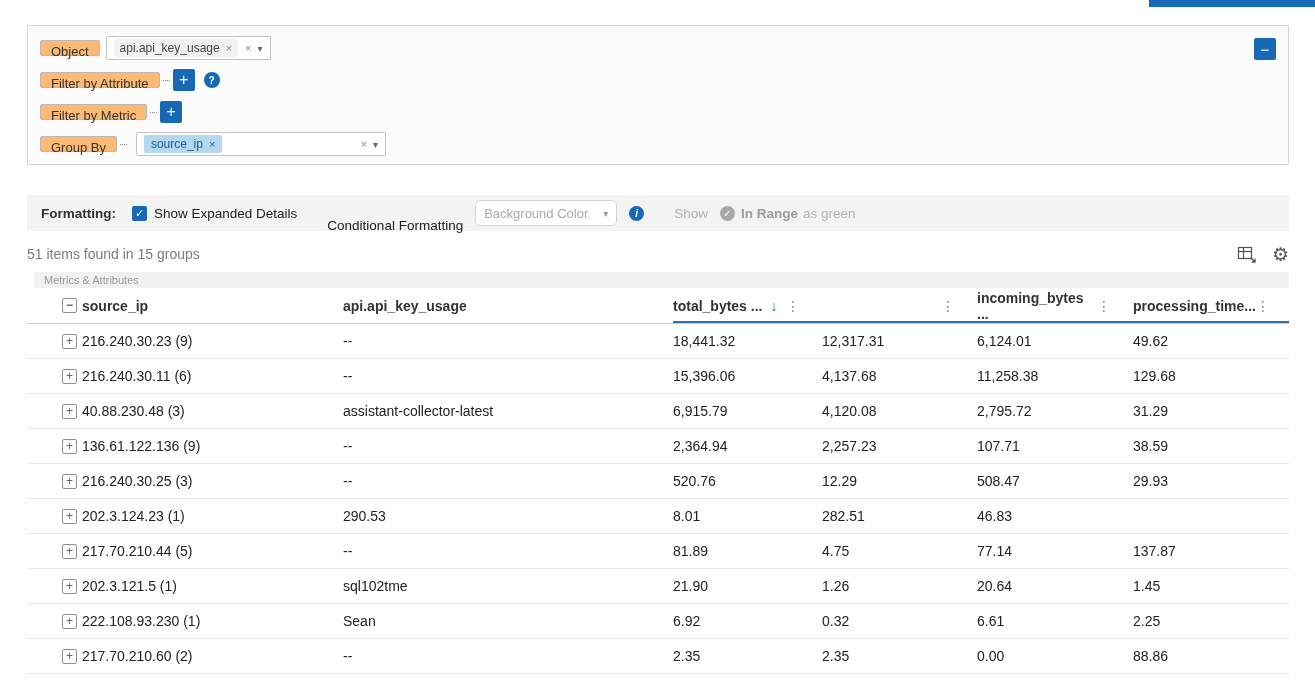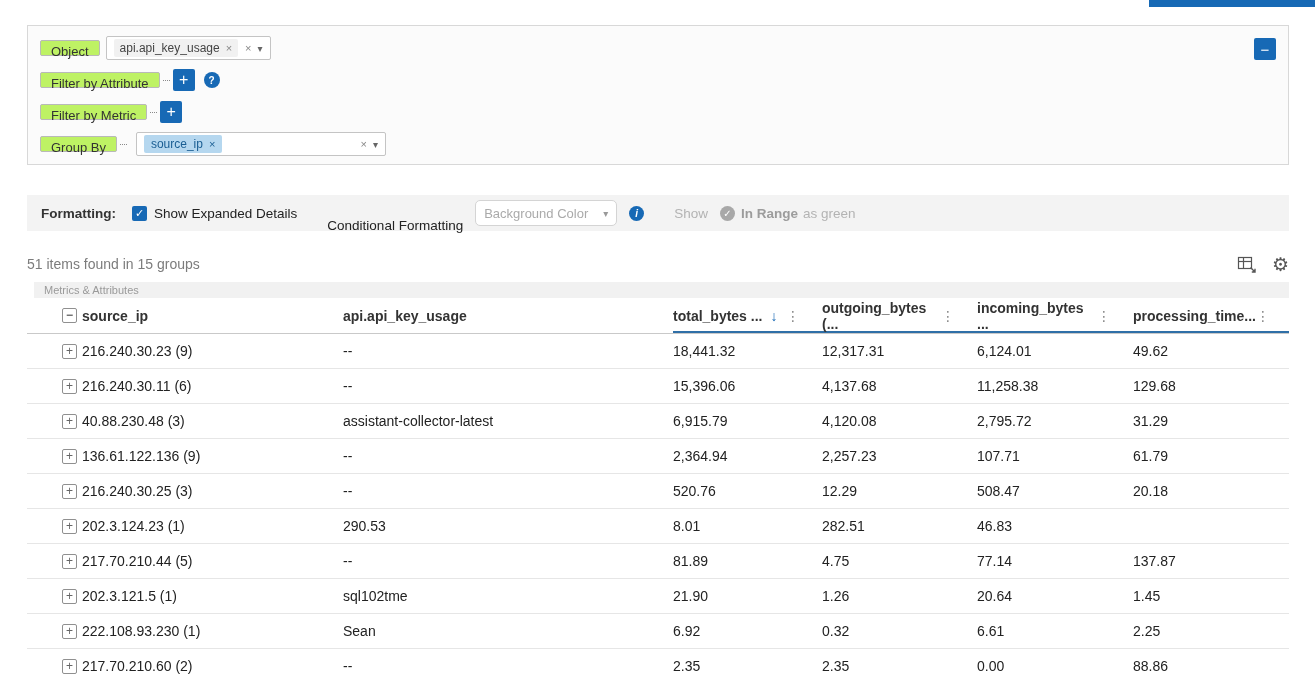--- a/index.html
+++ b/index.html
@@ -20,21 +20,21 @@
     margin: 25px 26px 0 27px;
     background: #fbfbfb;
     border: 1px solid #d8d8d8;
     padding: 9px 12px;
     height: 140px;
   }
   .panel-row { display: flex; align-items: center; height: 26px; margin-bottom: 6px; }
   .panel-row:last-child { margin-bottom: 0; }
 
   .btn-label {
-    background: #bef264; border: 1px solid #b9b9b9; border-radius: 2px;
+    background: #fdba74; border: 1px solid #b9b9b9; border-radius: 2px;
     padding: 0 10px; height: 16px; line-height: 22px; font-size: 13px; color: #333;
     white-space: nowrap; cursor: pointer;
   }
   .connector { width: 7px; border-top: 1px dotted #8a8a8a; margin: 0 3px; }
   .plus-btn {
     width: 22px; height: 22px; background: #1769b5; color: #fff; border-radius: 2px;
     display: flex; align-items: center; justify-content: center; font-size: 16px; cursor: pointer;
   }
   .help-icon {
     width: 16px; height: 16px; border-radius: 50%; background: #1769b5; color: #fff;
@@ -93,21 +93,21 @@
   .fmt-muted { color: #b3b3b3; }
   .fmt-show { margin-right: 12px; }
   .check-circle {
     width: 15px; height: 15px; border-radius: 50%; background: #a8a8a8; color: #fff;
     font-size: 10px; display: flex; align-items: center; justify-content: center; margin-right: 6px;
   }
   .fmt-inrange { font-weight: bold; color: #9c9c9c; margin-right: 5px; }
 
   
   .status {
-    margin: 22px 26px 0 27px; display: flex; justify-content: space-between; align-items: center;
+    margin: 12px 26px 0 27px; display: flex; justify-content: space-between; align-items: center;
     color: #7c7c7c; font-size: 14px; height: 22px; gap: 31px;
   }
   .status-icons { display: flex; align-items: center; gap: 15px; }
   .gear { font-size: 19px; color: #555; line-height: 1; cursor: pointer; }
   .csv-svg { cursor: pointer; display: block; }
 
   
   .table { margin: 7px 26px 0 27px; font-size: 14px; }
   .band { display: flex; height: 16px; font-size: 11px; color: #9a9a9a; }
   .band-left { width: 624px; background: #f1f1f1; position: relative; line-height: 16px; }
@@ -235,21 +235,20 @@
       <span class="collapser">−</span>
     </div>
     <div class="th">source_ip</div>
     <div class="th">api.api_key_usage</div>
     <div class="th metric">
       <span>total_bytes ...</span>
       <span class="sort-icon">↓</span>
       <span class="kebab">⋮</span>
     </div>
     <div class="th metric">
-      <span>outgoing_bytes (...</span>
       <span class="kebab">⋮</span>
     </div>
     <div class="th metric">
       <span>incoming_bytes ...</span>
       <span class="kebab">⋮</span>
     </div>
     <div class="th metric">
       <span>processing_time...</span>
       <span class="kebab">⋮</span>
     </div>
@@ -291,32 +290,32 @@
       </div>
       <div class="grid-row tr">
         <div class="td icon-cell">
           <span class="expander">+</span>
         </div>
         <div class="td">136.61.122.136 (9)</div>
         <div class="td">--</div>
         <div class="td">2,364.94</div>
         <div class="td">2,257.23</div>
         <div class="td">107.71</div>
-        <div class="td">61.79</div>
+        <div class="td">38.59</div>
       </div>
       <div class="grid-row tr">
         <div class="td icon-cell">
           <span class="expander">+</span>
         </div>
         <div class="td">216.240.30.25 (3)</div>
         <div class="td">--</div>
         <div class="td">520.76</div>
         <div class="td">12.29</div>
         <div class="td">508.47</div>
-        <div class="td">20.18</div>
+        <div class="td">29.93</div>
       </div>
       <div class="grid-row tr">
         <div class="td icon-cell">
           <span class="expander">+</span>
         </div>
         <div class="td">202.3.124.23 (1)</div>
         <div class="td">290.53</div>
         <div class="td">8.01</div>
         <div class="td">282.51</div>
         <div class="td">46.83</div>

